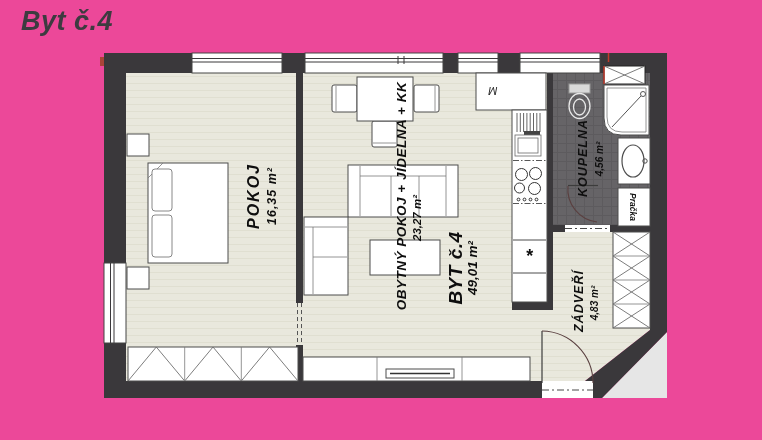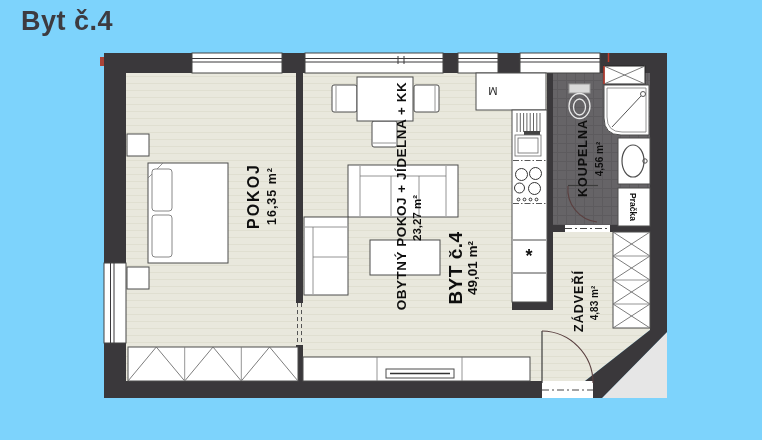--- a/index.html
+++ b/index.html
@@ -1,16 +1,16 @@
 <!DOCTYPE html>
 <html><head>
 <meta charset="utf-8">
 <style>
   html,body{margin:0;padding:0;background:#ffffff;width:762px;height:440px;overflow:hidden;}
-  #stage{position:relative;width:762px;height:440px;background:#7dd3fc;font-family:"Liberation Sans",sans-serif;}
+  #stage{position:relative;width:762px;height:440px;background:#ec4899;font-family:"Liberation Sans",sans-serif;font-style:italic;}
   #page-title{position:absolute;left:21px;top:6px;font-size:27px;font-weight:600;color:#3d3b40;letter-spacing:0.5px;}
   svg{position:absolute;left:0;top:0;}
   .wall{fill:#3a383b;}
   .furn{fill:#ffffff;stroke:#4d4d4d;stroke-width:1;}
   .furn-thin{fill:#ffffff;stroke:#6a6a6a;stroke-width:0.8;}
   .inner-line{stroke:#7a7a7a;stroke-width:0.8;fill:none;}
   .fix-dark{fill:none;stroke:#e8e8e8;stroke-width:1.3;}
   .lbl{font-family:"Liberation Sans",sans-serif;font-weight:bold;fill:#0e0e0e;}
   .dashjoint{stroke:#444;stroke-width:0.9;stroke-dasharray:6 2 1.5 2;fill:none;}
   .arc{stroke:#5a4040;stroke-width:1.1;fill:none;}

